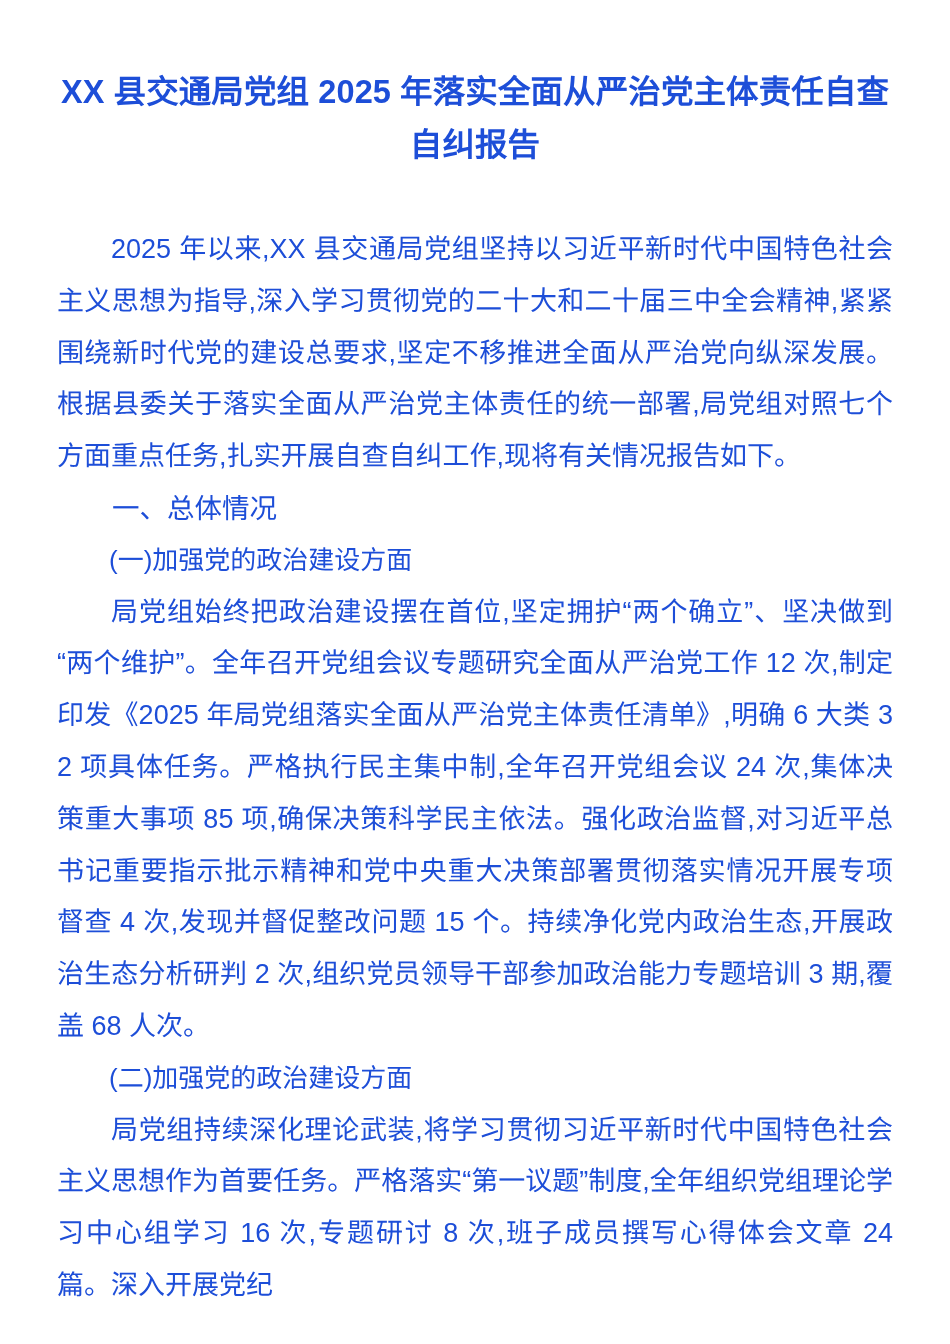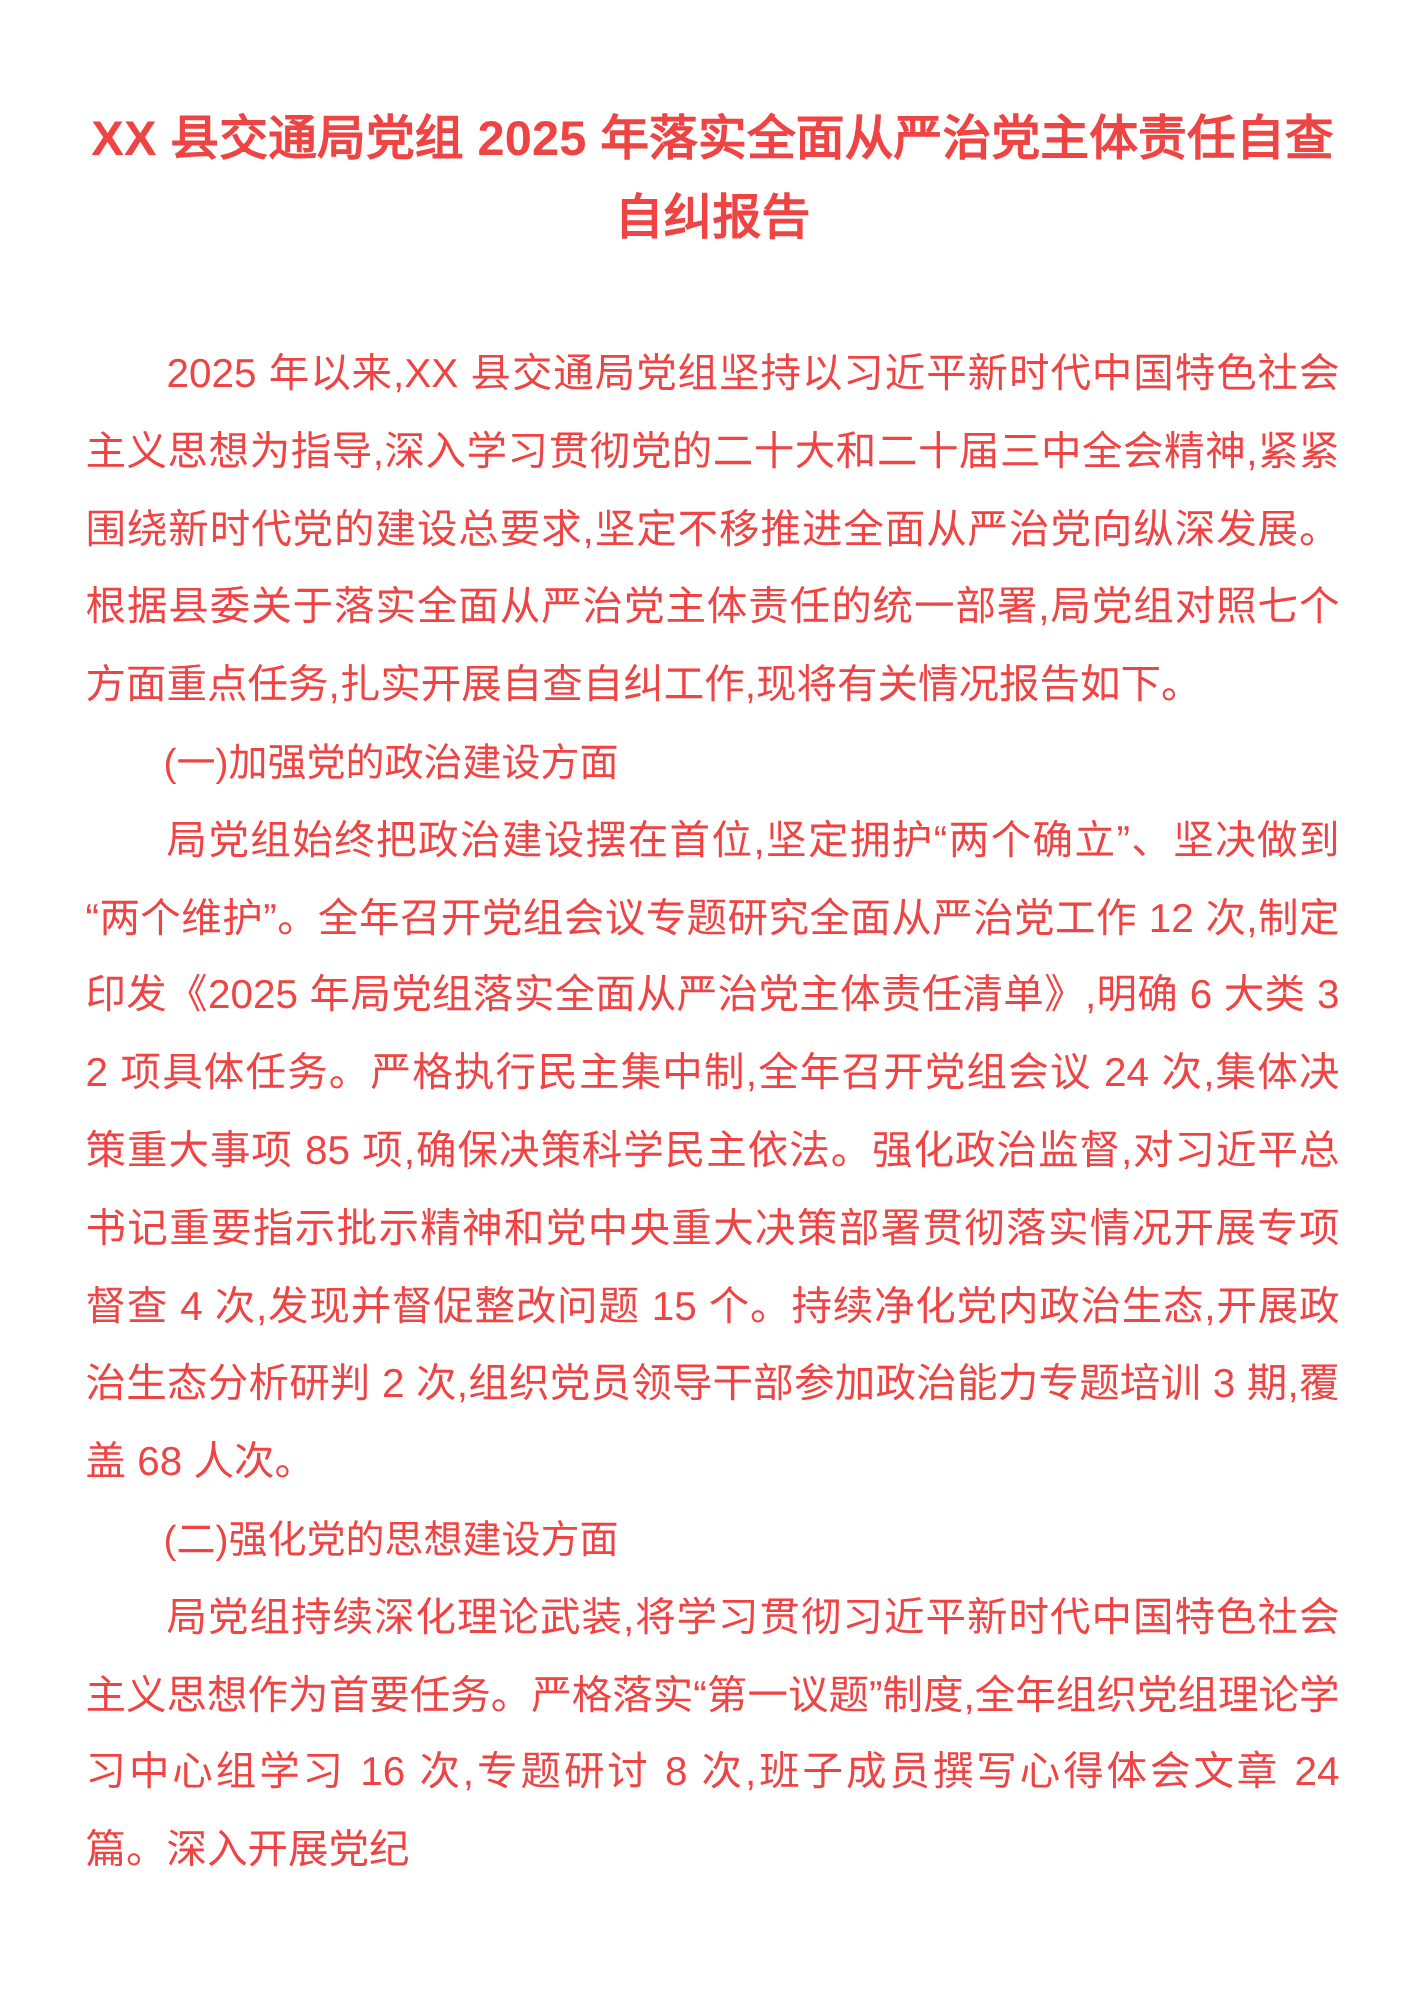--- a/index.html
+++ b/index.html
@@ -11,21 +11,21 @@
 
   .page {
     position: relative;
     width: 950px;
     height: 1344px;
     margin: 0 auto;
     background: #ffffff;
     overflow: hidden;
     box-sizing: border-box;
     font-family: "Liberation Sans", "DejaVu Sans", sans-serif;
-    color: #ef4444;
+    color: #1d4ed8;
     -webkit-font-smoothing: antialiased;
   }
 
   .content {
     position: absolute;
     left: 57px;
     top: 0;
     width: 836px;
   }
 
@@ -83,25 +83,26 @@
 
 <div class="page">
   <div class="content">
 
     <h1 class="doc-title">XX 县交通局党组 2025 年落实全面从严治党主体责任自查自纠报告</h1>
 
     <div class="body-block">
 
       <p class="para">2025 年以来,XX 县交通局党组坚持以习近平新时代中国特色社会主义思想为指导,深入学习贯彻党的二十大和二十届三中全会精神,紧紧围绕新时代党的建设总要求,坚定不移推进全面从严治党向纵深发展。根据县委关于落实全面从严治党主体责任的统一部署,局党组对照七个方面重点任务,扎实开展自查自纠工作,现将有关情况报告如下。</p>
 
+      <p class="heading">一、总体情况</p>
 
 
       <p class="subheading">(一)加强党的政治建设方面</p>
 
       <p class="para">局党组始终把政治建设摆在首位,坚定拥护“两个确立”、坚决做到“两个维护”。全年召开党组会议专题研究全面从严治党工作 12 次,制定印发《2025 年局党组落实全面从严治党主体责任清单》,明确 6 大类 32 项具体任务。严格执行民主集中制,全年召开党组会议 24 次,集体决策重大事项 85 项,确保决策科学民主依法。强化政治监督,对习近平总书记重要指示批示精神和党中央重大决策部署贯彻落实情况开展专项督查 4 次,发现并督促整改问题 15 个。持续净化党内政治生态,开展政治生态分析研判 2 次,组织党员领导干部参加政治能力专题培训 3 期,覆盖 68 人次。</p>
 
-      <p class="subheading">(二)强化党的思想建设方面</p>
+      <p class="subheading">(二)加强党的政治建设方面</p>
 
       <p class="para">局党组持续深化理论武装,将学习贯彻习近平新时代中国特色社会主义思想作为首要任务。严格落实“第一议题”制度,全年组织党组理论学习中心组学习 16 次,专题研讨 8 次,班子成员撰写心得体会文章 24 篇。深入开展党纪</p>
 
     </div>
   </div>
 </div>
 
 </body></html>

